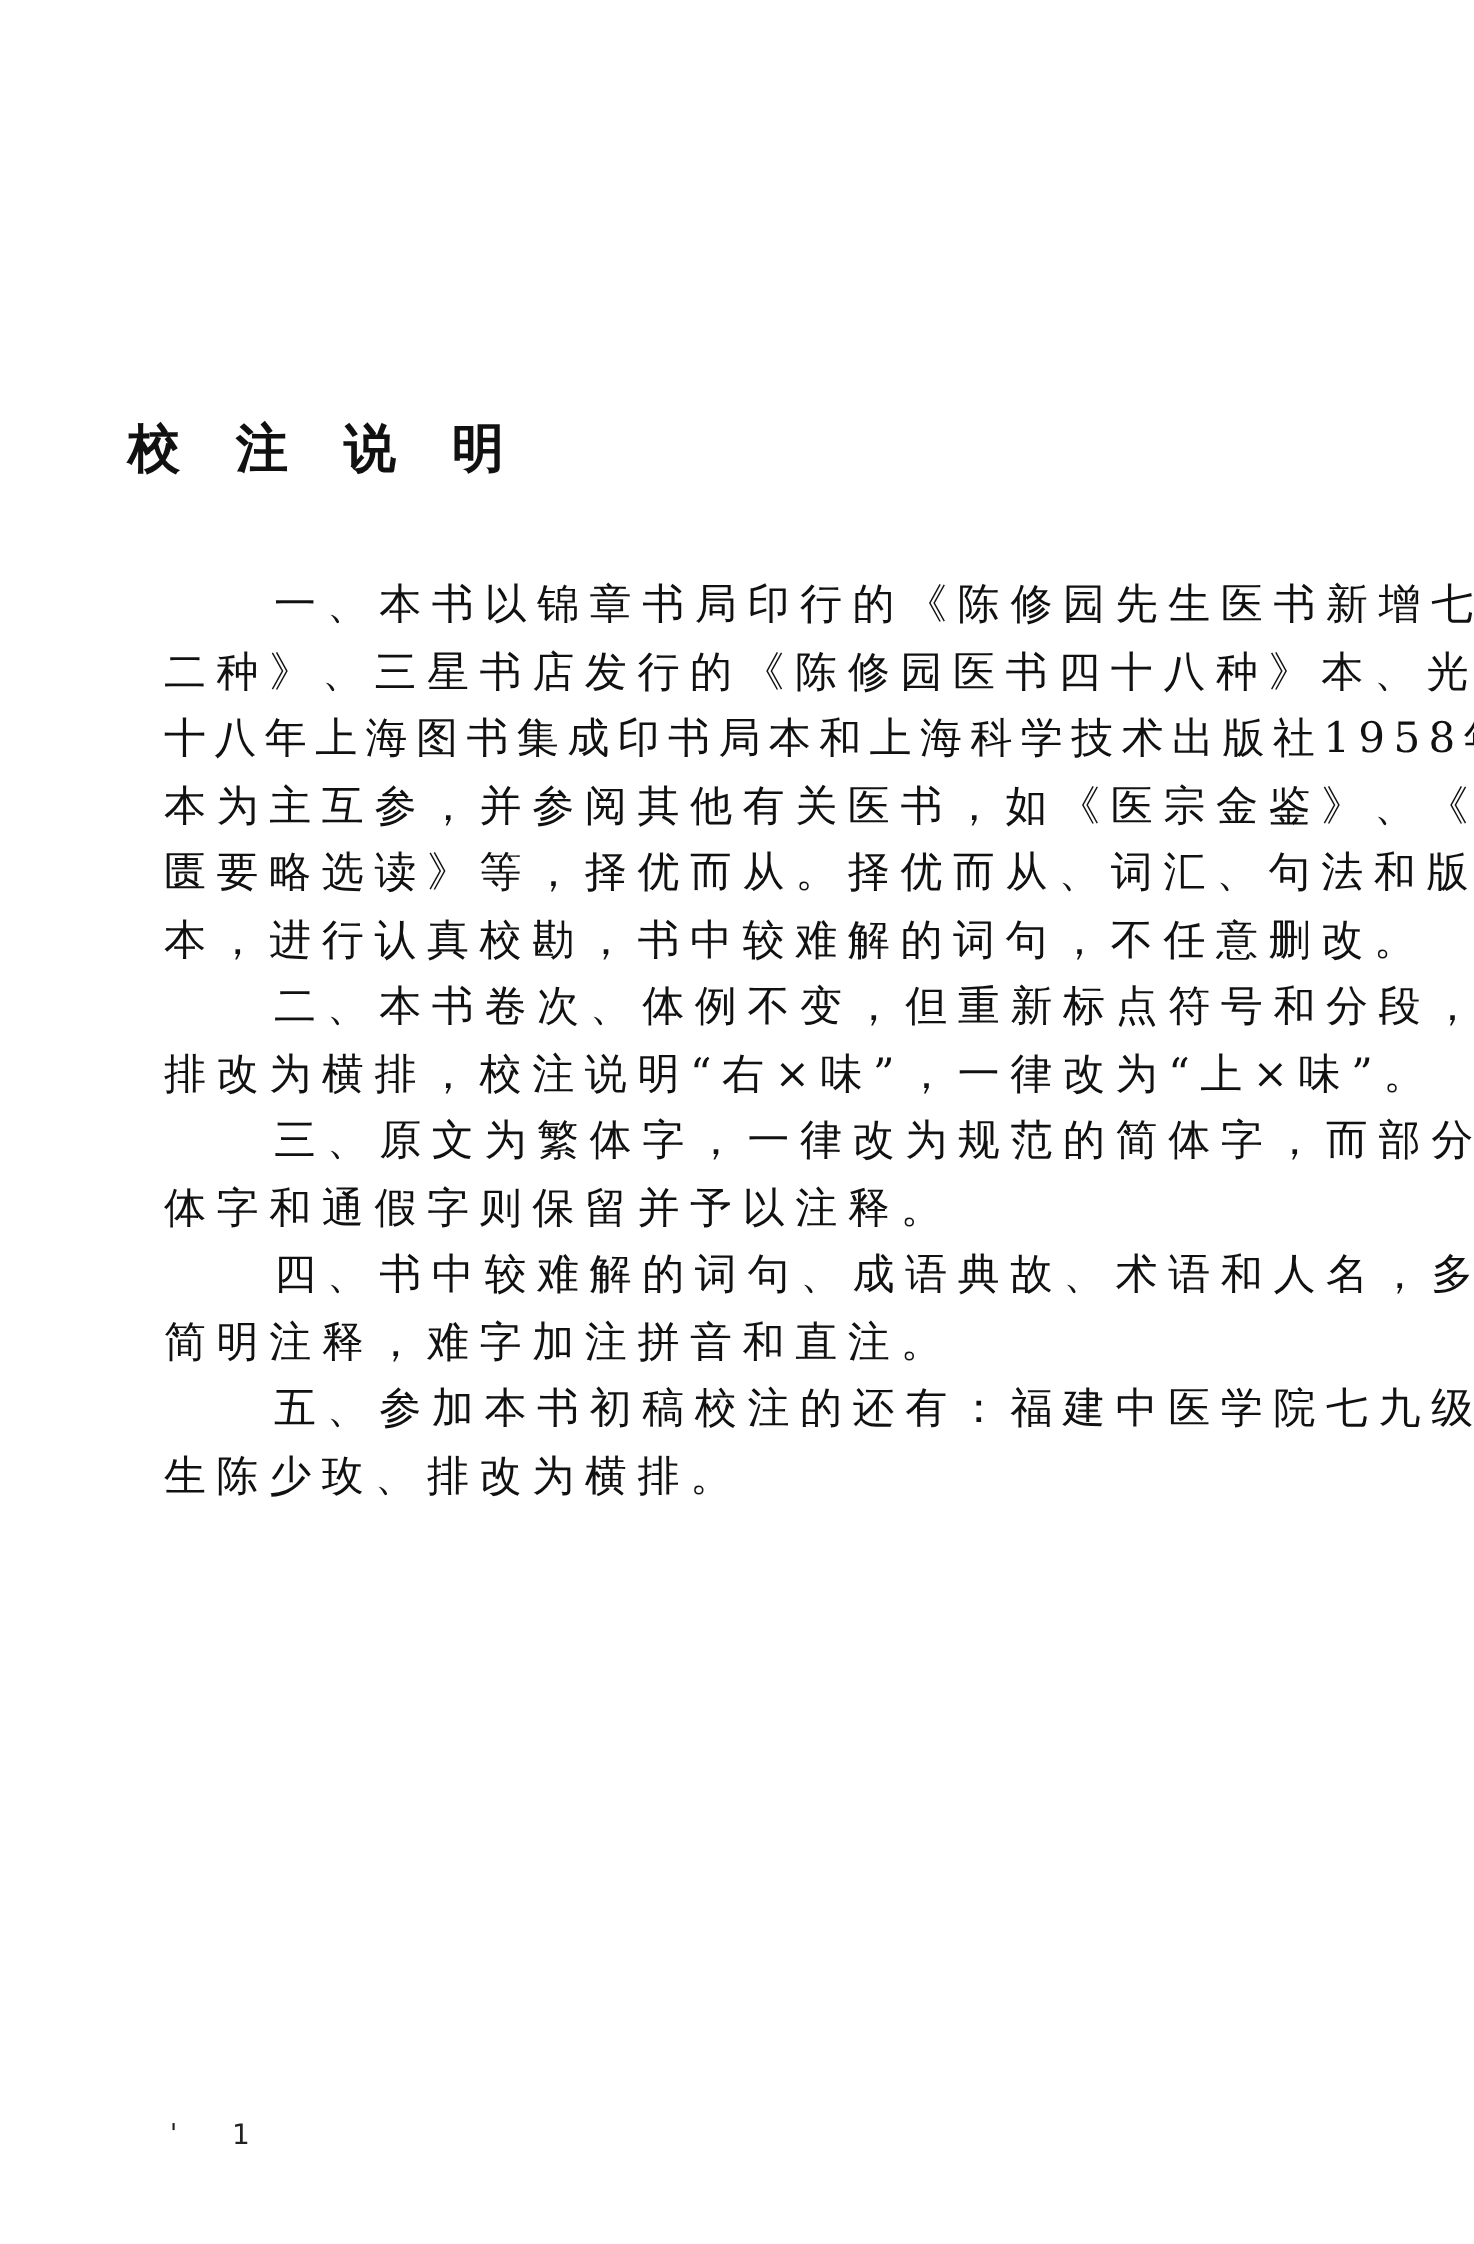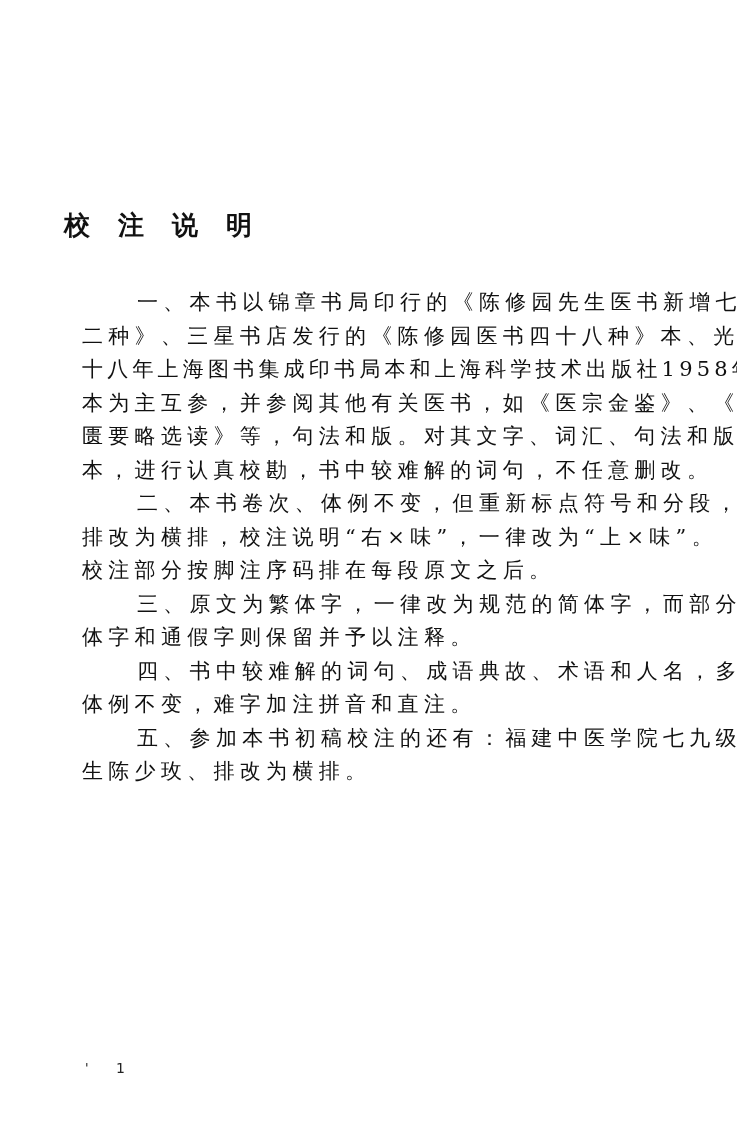--- a/index.html
+++ b/index.html
@@ -68,35 +68,34 @@
 
 <div>
   <div class="title">校注说明</div>
 
   <div class="body-text">
     <div>
       <span class="line indent">一、本书以锦章书局印行的《陈修园先生医书新增七十</span>
       <span class="line">二种》、三星书店发行的《陈修园医书四十八种》本、光绪</span>
       <span class="line" style="letter-spacing:4.2px">十八年上海图书集成印书局本和上海科学技术出版社1958年</span>
       <span class="line">本为主互参，并参阅其他有关医书，如《医宗金鉴》、《金</span>
-      <span class="line">匮要略选读》等，句法和版。对其文字、词汇、句法和版</span>
+      <span class="line">匮要略选读》等，择优而从。择优而从、词汇、句法和版</span>
       <span class="line">本，进行认真校勘，书中较难解的词句，不任意删改。</span>
     </div>
     <div>
       <span class="line indent">二、本书卷次、体例不变，但重新标点符号和分段，直</span>
       <span class="line">排改为横排，校注说明“右×味”，一律改为“上×味”。</span>
-      <span class="line">校注部分按脚注序码排在每段原文之后。</span>
     </div>
     <div>
       <span class="line indent">三、原文为繁体字，一律改为规范的简体字，而部分异</span>
       <span class="line">体字和通假字则保留并予以注释。</span>
     </div>
     <div>
       <span class="line indent">四、书中较难解的词句、成语典故、术语和人名，多做</span>
-      <span class="line">体例不变，难字加注拼音和直注。</span>
+      <span class="line">简明注释，难字加注拼音和直注。</span>
     </div>
     <div>
       <span class="line indent">五、参加本书初稿校注的还有：福建中医学院七九级学</span>
       <span class="line">生陈少玫、排改为横排。</span>
     </div>
   </div>
 
   <span class="page-mark">'</span>
   <span class="page-number">1</span>
 </div>

